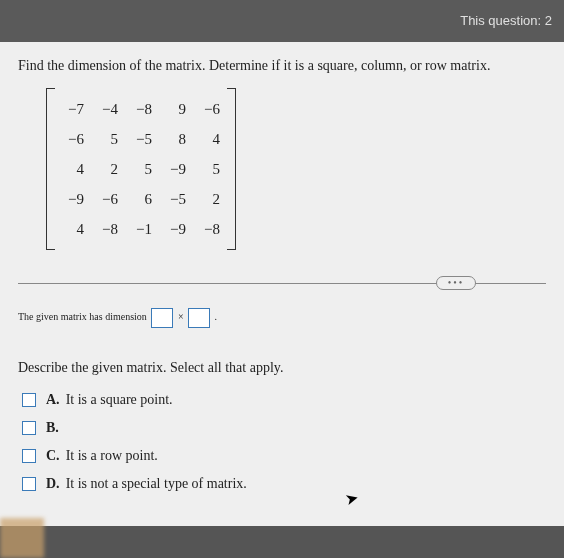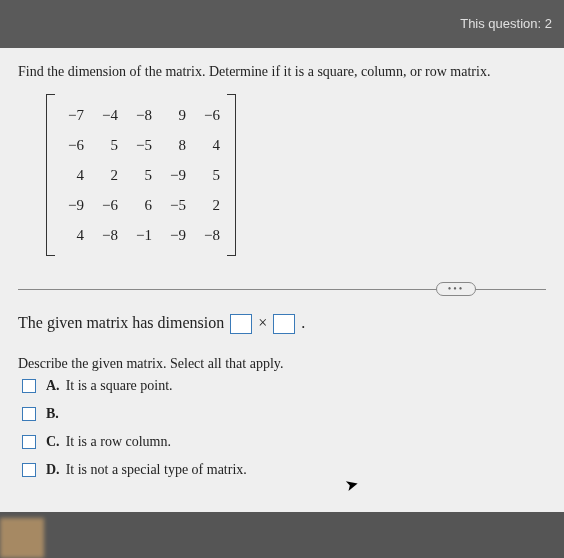--- a/index.html
+++ b/index.html
@@ -5,21 +5,21 @@
   * { box-sizing: border-box; margin: 0; padding: 0; }
   body {
     font-family: Arial, Helvetica, sans-serif;
     background: #555;
     width: 564px;
     height: 558px;
     overflow: hidden;
     position: relative;
   }
   .header-bar {
-    height: 48px;
+    height: 42px;
     background: #5a5a5a;
     color: #e0e0e0;
     font-size: 13px;
     display: flex;
     align-items: center;
     justify-content: space-between;
     padding: 0 12px;
   }
   .header-left { font-size: 13px; color: #ccc; visibility:hidden;}
   .header-right { text-align: right; font-size: 13px; line-height: 1.3; }
@@ -75,30 +75,30 @@
     height: 14px;
     border: 1px solid #888;
     border-radius: 8px;
     background: #efefef;
     font-size: 10px;
     text-align: center;
     line-height: 11px;
     letter-spacing: 2px;
     color: #666;
   }
-  .dimension-line { margin-bottom: 22px; font-size: 16px; }
+  .dimension-line { margin-bottom: 32px; font-size: 10px; }
   .dim-box {
     display: inline-block;
     width: 22px; height: 20px;
     border: 1px solid #3a7ab8;
     background: #fff;
     vertical-align: middle;
     margin: 0 2px;
   }
-  .describe-line { margin-bottom: 6px; font-size: 14px; }
+  .describe-line { margin-bottom: 16px; font-size: 14px; }
   .options { margin-left: 4px; }
   .option-row {
     display: flex;
     align-items: center;
     margin-bottom: 12px;
     font-size: 14px;
   }
   .chk {
     width: 14px; height: 14px;
     border: 1.5px solid #3a7ab8;
@@ -202,21 +202,21 @@
       <span class="opt-letter">A.</span>
       <span>It is a square point.</span>
     </div>
     <div class="option-row">
       <span class="chk"></span>
       <span class="opt-letter">B.</span>
     </div>
     <div class="option-row">
       <span class="chk"></span>
       <span class="opt-letter">C.</span>
-      <span>It is a row column.</span>
+      <span>It is a row point.</span>
     </div>
     <div class="option-row">
       <span class="chk"></span>
       <span class="opt-letter">D.</span>
       <span>It is not a special type of matrix.</span>
     </div>
   </div>
 
   <div class="cursor">➤</div>
 </div>

